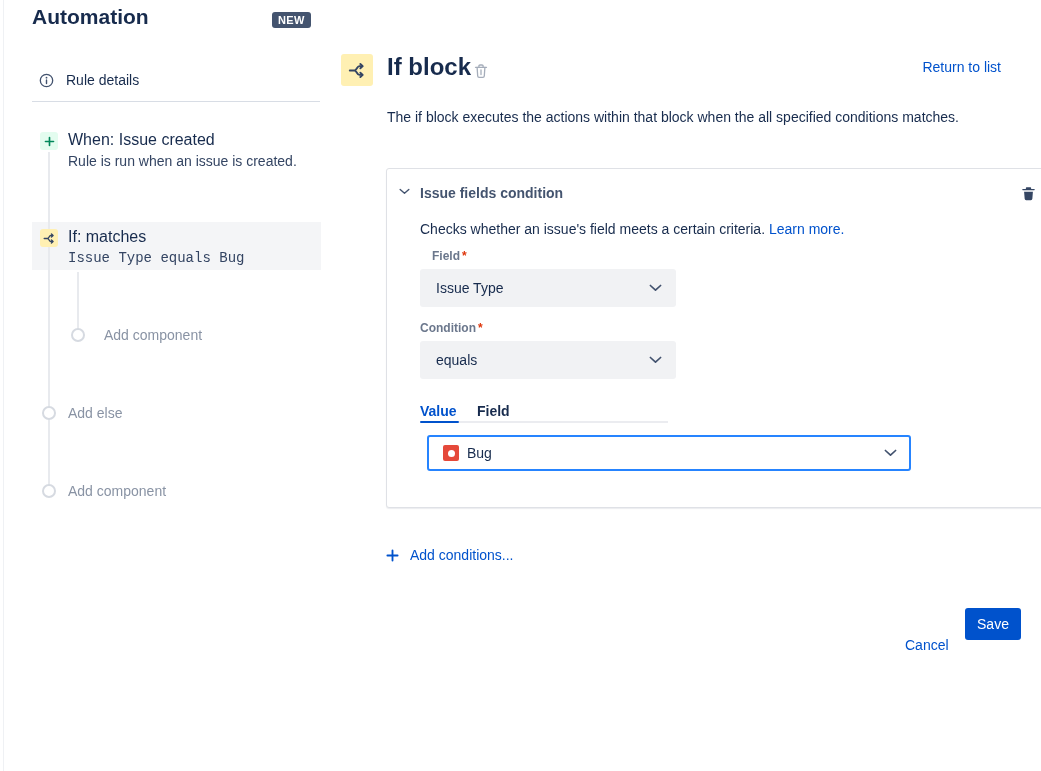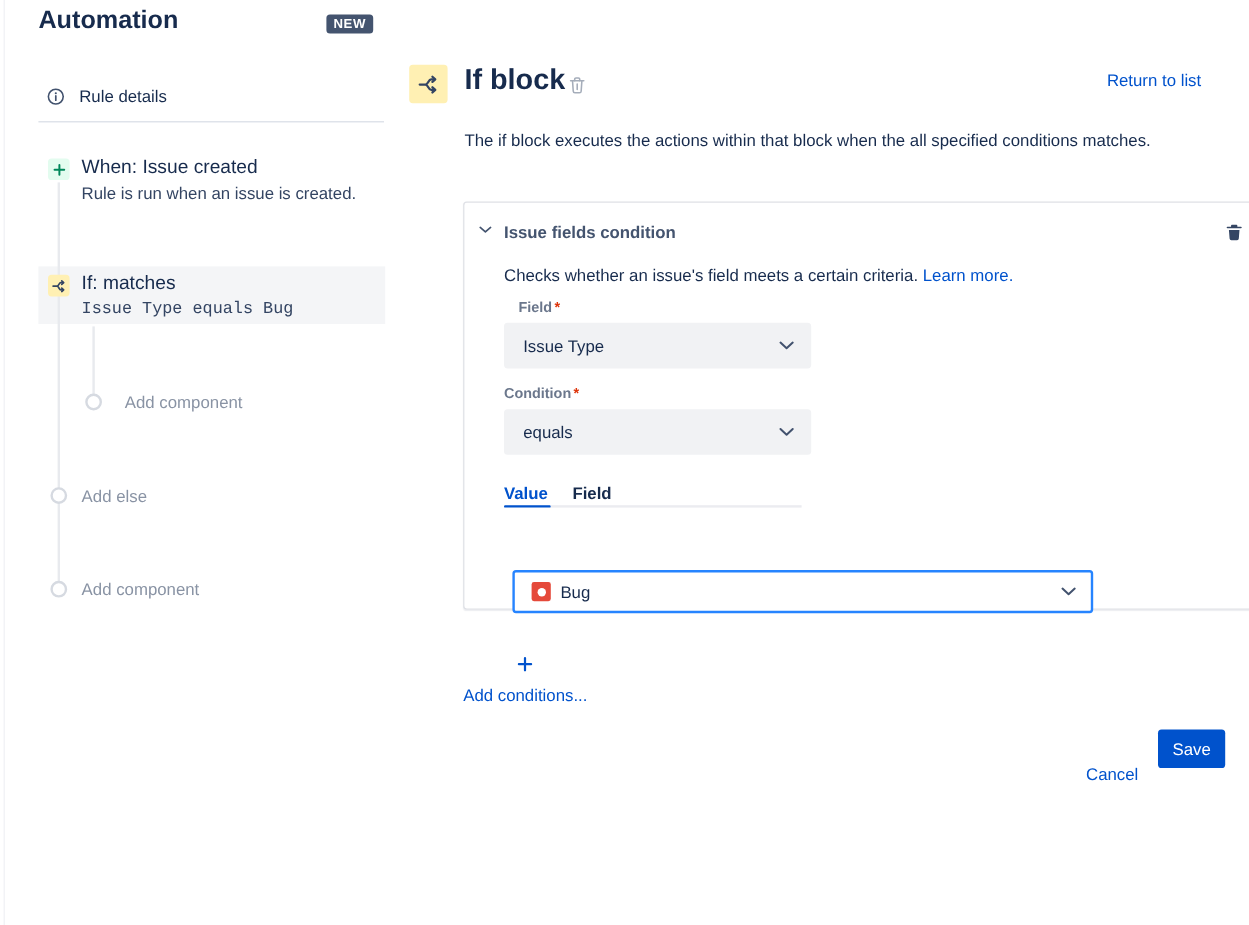--- a/index.html
+++ b/index.html
@@ -62,28 +62,28 @@
   .select .chev { margin-left:auto; color:#42526E; display:flex; }
   #field-select { left:33px; top:100px; }
   #condition-select { left:33px; top:172px; }
   .tab { font-size:14px; font-weight:600; cursor:pointer; }
   #tab-value { left:33px; top:234px; color:#0052CC; }
   #tab-field { left:90px; top:234px; color:#172B4D; }
   #tab-underline { left:33px; top:252px; width:39px; height:2px; background:#0052CC; border-radius:1px; }
   #tab-track { left:72px; top:252px; width:209px; height:2px; background:#EBECF0; }
   #value-select { left:40px; top:266px; width:484px; height:36px; background:#fff;
     border:2px solid #2684FF; border-radius:3px; display:flex; align-items:center;
-    padding:0 12px 0 14px; font-size:14px; color:#172B4D; cursor:pointer;margin-top:40px; }
+    padding:0 12px 0 14px; font-size:14px; color:#172B4D; cursor:pointer; }
   #bug-icon { width:16px; height:16px; background:#E5493A; border-radius:2px; margin-right:8px;
     display:flex; align-items:center; justify-content:center; flex:0 0 auto; }
   #bug-icon span { width:7px; height:7px; background:#fff; border-radius:50%; display:block; }
   #value-select .chev { margin-left:auto; color:#42526E; display:flex; }
   
   #add-conditions { left:386px; top:547px; display:flex; align-items:center; gap:11px;
-    color:#0052CC; font-size:14px; font-weight:500; cursor:pointer;flex-direction:column; }
+    color:#0052CC; font-size:14px; font-weight:500; cursor:pointer; }
   #cancel-btn { left:905px; top:637px; color:#0052CC; font-size:14px; font-weight:500; cursor:pointer; }
   #save-btn { left:965px; top:608px; width:56px; height:32px; background:#0052CC; color:#fff;
     border:none; border-radius:3px; font-size:14px; font-weight:500; cursor:pointer;
     display:flex; align-items:center; justify-content:center; font-family:inherit; }
   svg { display:block; }
 </style>
 </head>
 <body>
 
 <div id="app">

